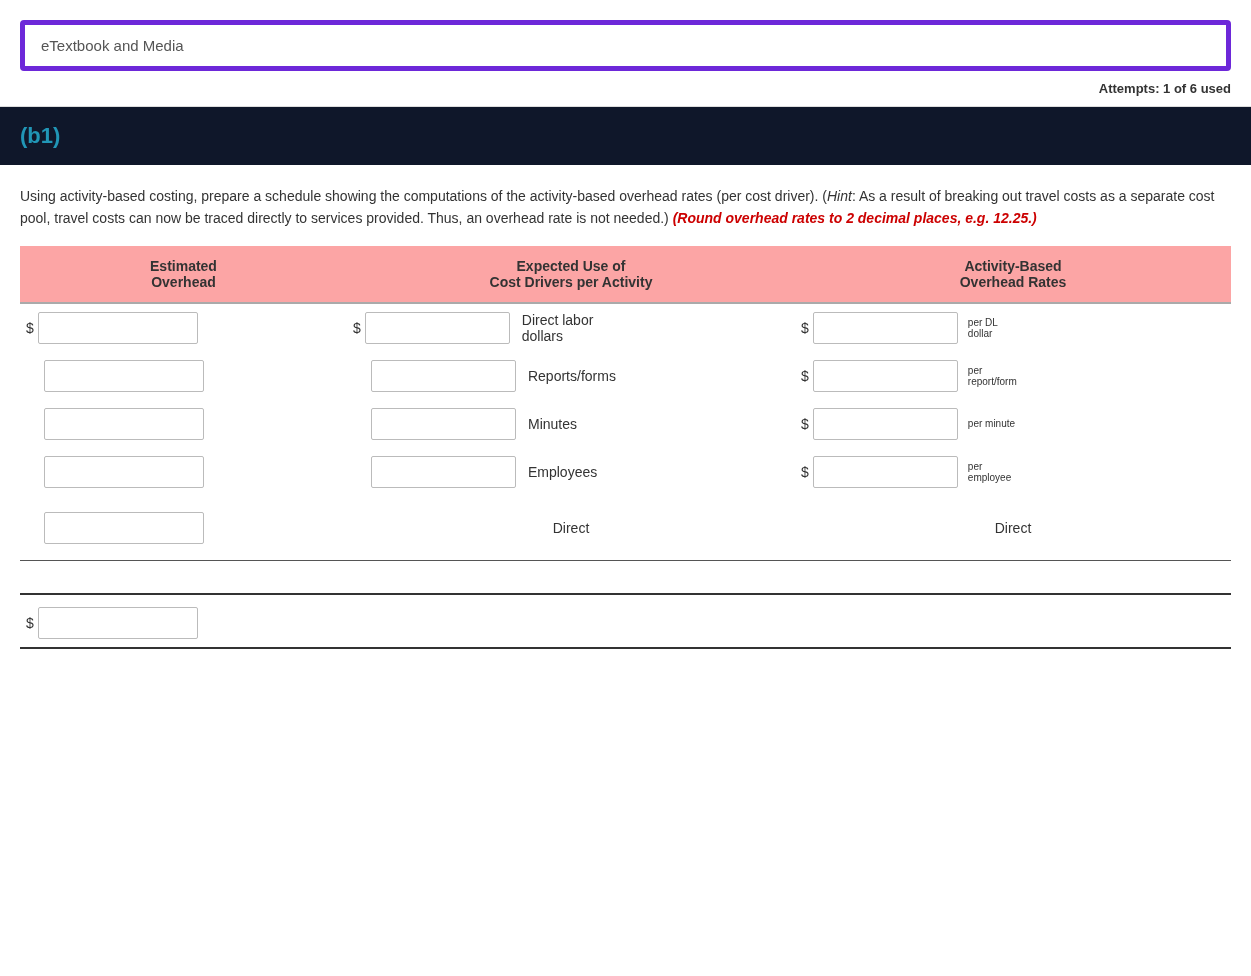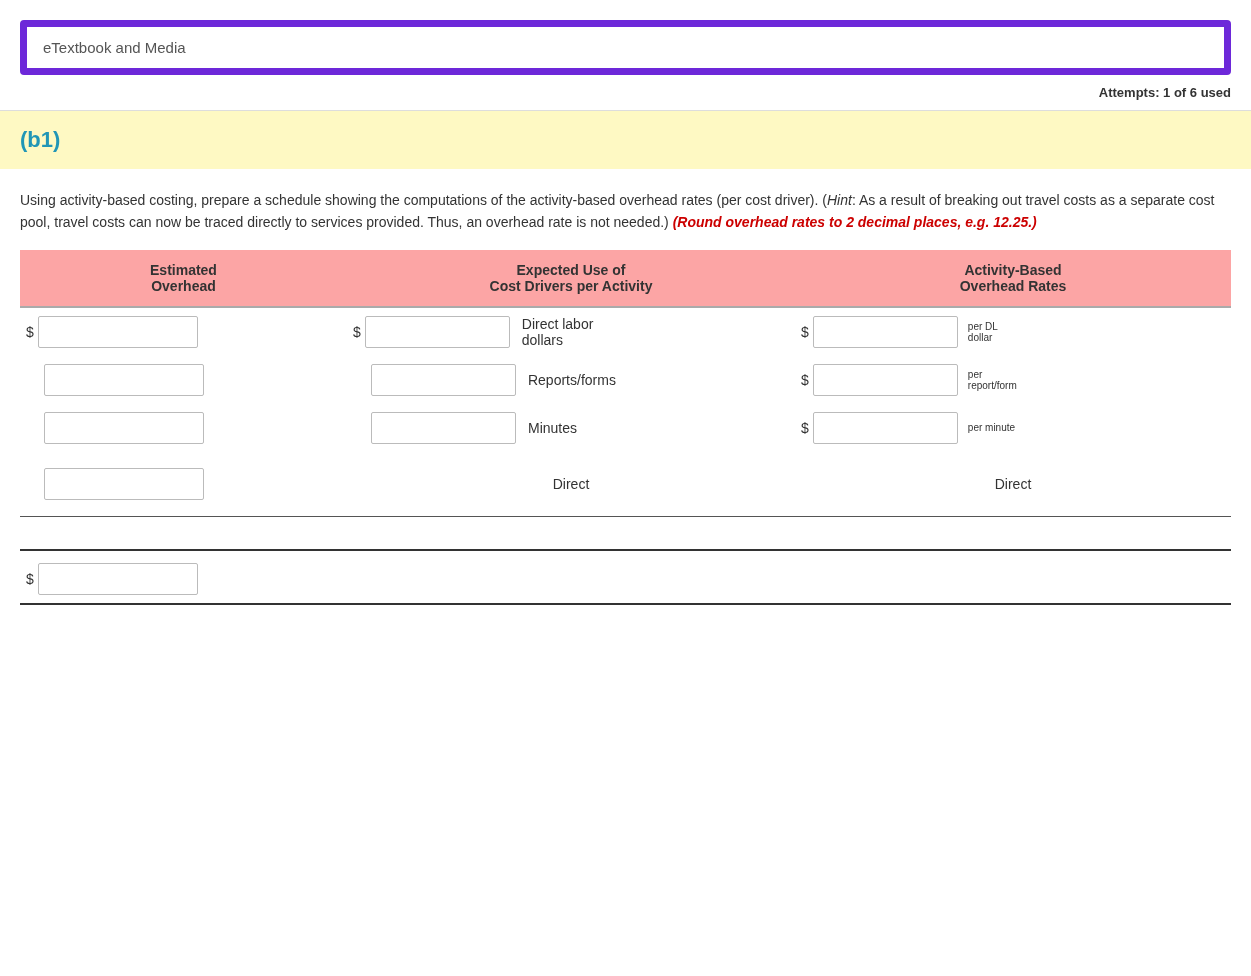--- a/index.html
+++ b/index.html
@@ -4,21 +4,21 @@
   <style>
     * { box-sizing: border-box; margin: 0; padding: 0; }
     body {
       font-family: Arial, sans-serif;
       font-size: 14px;
       color: #333;
       background: #fff;
     }
 
     .top-bar {
-      border: 7px solid #6d28d9;
+      border: 5px solid #6d28d9;
       border-radius: 4px;
       margin: 20px 20px 10px 20px;
       padding: 12px 16px;
       color: #555;
       font-size: 15px;
     }
 
     .attempts {
       text-align: right;
       padding-right: 20px;
@@ -28,21 +28,21 @@
       margin-bottom: 10px;
     }
 
     .divider {
       border: none;
       border-top: 1px solid #ddd;
       margin: 0 0 0 0;
     }
 
     .section-header {
-      background: #fef9c3;
+      background: #0f172a;
       padding: 16px 20px;
       margin-top: 0;
     }
 
     .section-title {
       color: #2196b6;
       font-size: 22px;
       font-weight: bold;
     }
 
@@ -268,20 +268,40 @@
         </td>
         <td>
           <div class="col-act-content rate-cell">
             <span class="dollar-sign">$</span>
             <input type="text" class="narrow" value="" style="">
             <span class="per-label">per minute</span>
           </div>
         </td>
       </tr>
 
+      <tr>
+        <td>
+          <div class="col-est-content">
+            <input type="text" style="margin-left: 18px;" value="">
+          </div>
+        </td>
+        <td>
+          <div class="col-exp-content">
+            <input type="text" class="narrow" style="margin-left: 18px;" value="">
+            <span class="driver-label">Employees</span>
+          </div>
+        </td>
+        <td>
+          <div class="col-act-content rate-cell">
+            <span class="dollar-sign">$</span>
+            <input type="text" class="narrow" value="" style="">
+            <span class="per-label">per<br>employee</span>
+          </div>
+        </td>
+      </tr>
 
       <tr class="row-direct">
         <td>
           <div class="col-est-content">
             <input type="text" style="margin-left: 18px;" value="">
           </div>
         </td>
         <td>
           <div class="direct-label">
             <span>Direct</span>

